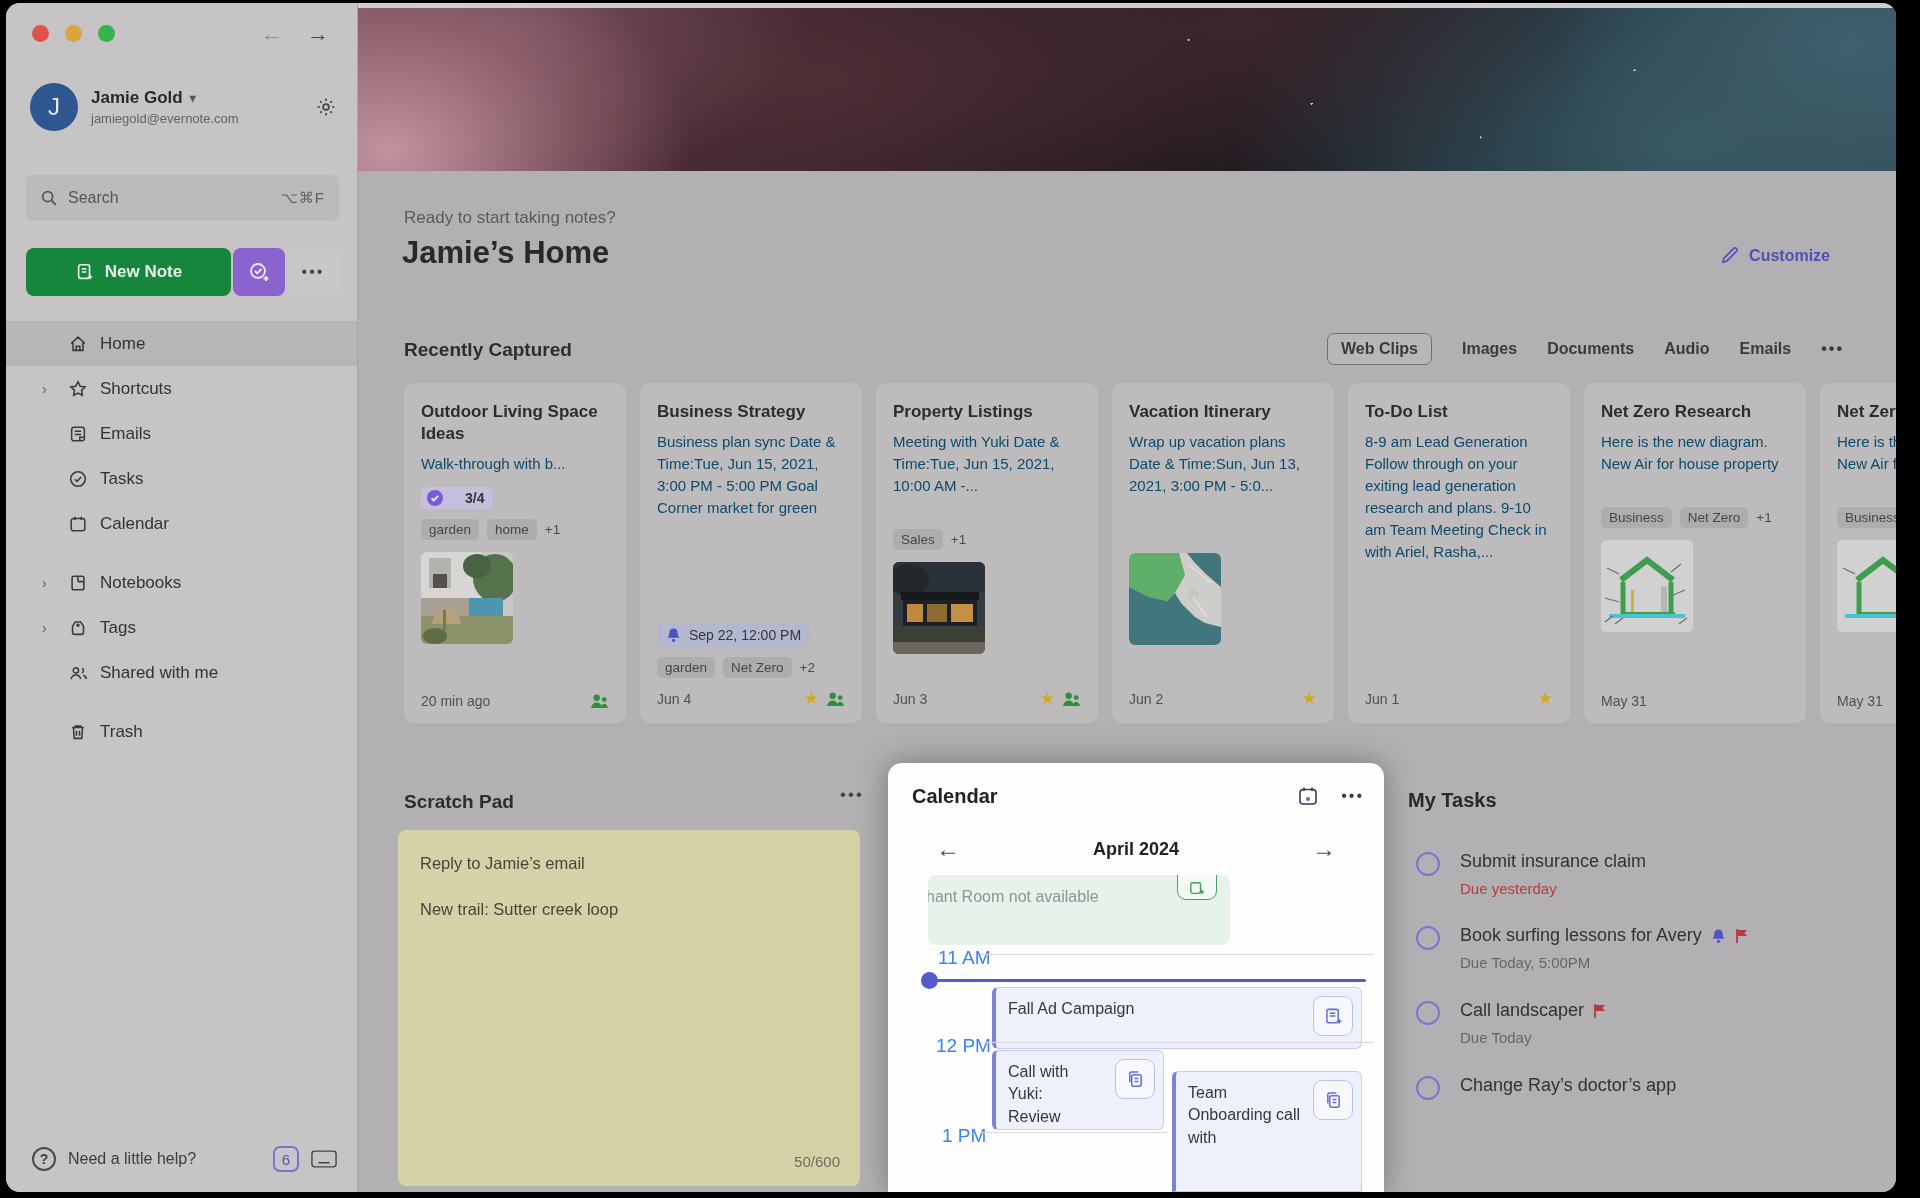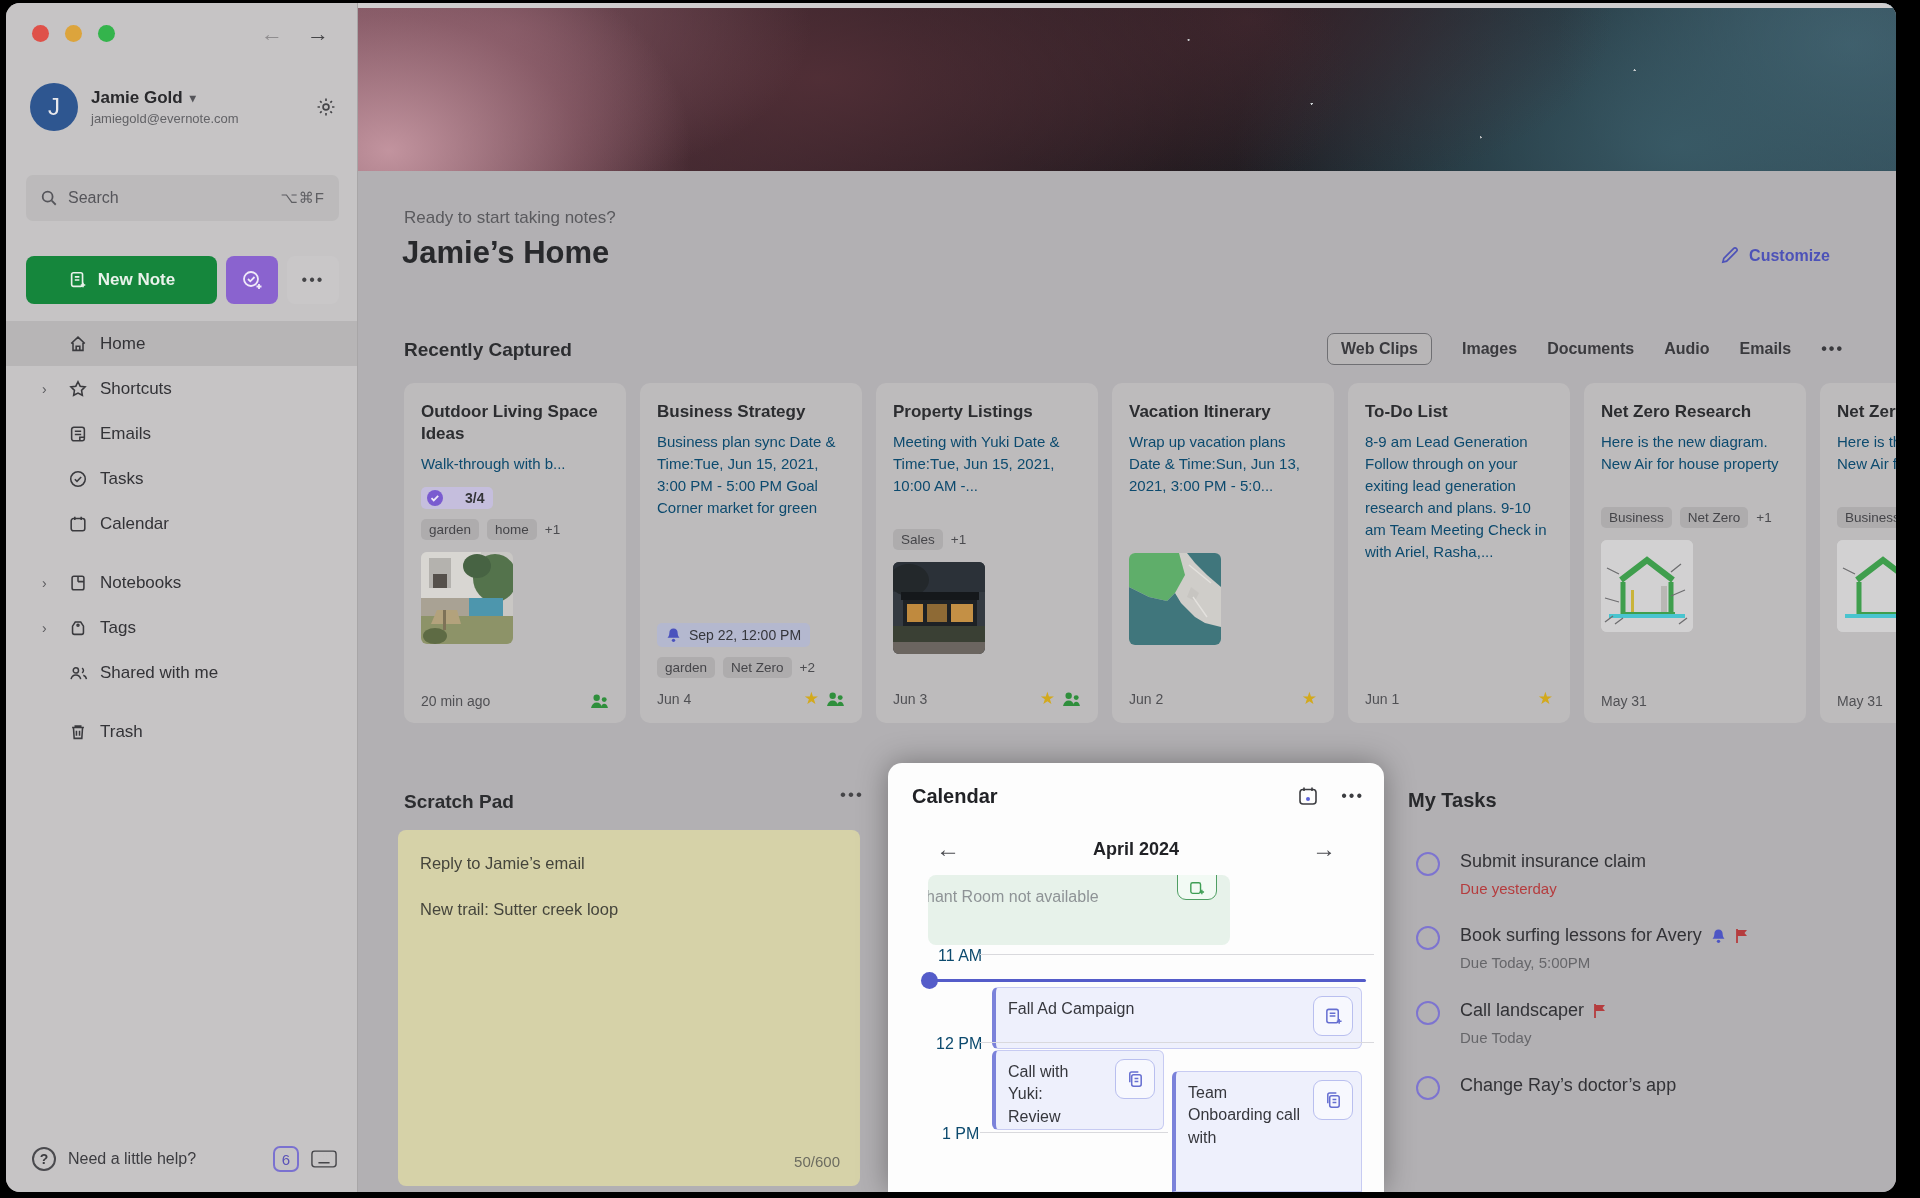--- a/index.html
+++ b/index.html
@@ -26,21 +26,21 @@
   .acct-name .chev { font-size:12px; color:#55555a; }
   .acct-email { font-size:13px; color:#626266; margin-top:3px; }
   .gear { color:#454549; }
 
   .searchbar { position:absolute; top:172px; left:20px; right:18px; height:46px;
                background:#bcbabb; border-radius:7px; display:flex; align-items:center;
                padding:0 14px; color:#5b5b5f; }
   .searchbar .ph { font-size:16px; margin-left:10px; flex:1; color:#55555a;}
   .searchbar .kbd { font-size:15px; color:#5f5f63; letter-spacing:1px; }
 
-  .btnrow { position:absolute; top:253px; left:20px; right:18px; display:flex; gap:9px; }
+  .btnrow { position:absolute; top:245px; left:20px; right:18px; display:flex; gap:2px; }
   .newnote { height:48px; flex:1; background:#15863c; border-radius:8px; color:#e9f2eb;
              font-size:17px; font-weight:bold; display:flex; align-items:center; justify-content:center; gap:10px; border:none;}
   .taskbtn { width:52px; height:48px; background:#8a63cf; border-radius:8px; border:none;
              display:flex; align-items:center; justify-content:center; }
   .morebtn { width:52px; height:48px; background:#c9c7c8; border-radius:8px; border:none;
              color:#454548; font-size:16px; letter-spacing:2px; display:flex; align-items:center; justify-content:center;}
 
   .nav { position:absolute; top:318px; left:0; right:0; }
   .nav-item { height:45px; display:flex; align-items:center; padding-left:64px; position:relative;
               font-size:17px; color:#333337; }
@@ -117,21 +117,21 @@
   .cal-head { position:absolute; top:22px; left:24px; font-size:20px; font-weight:bold; color:#212226; }
   .cal-hicons { position:absolute; top:22px; right:20px; display:flex; gap:22px; align-items:center; color:#3c3d41;}
   .cal-nav { position:absolute; top:72px; left:0; right:0; display:flex; align-items:center; padding:0 48px; }
   .cal-month { flex:1; text-align:center; font-size:18px; font-weight:bold; color:#212226; }
   .cal-arrow { font-size:24px; color:#4a4b50; }
   .ev-green { position:absolute; top:112px; left:40px; width:302px; height:70px; background:#e7f2ea;
               border-radius:8px; overflow:hidden; }
   .ev-green .t { position:absolute; top:13px; left:-34px; width:340px; font-size:16px; color:#8e9396; white-space:nowrap;}
   .ev-green .addic { position:absolute; top:-9px; right:13px; width:40px; height:34px; border:1.5px solid #4f9e63;
               border-radius:9px; background:#f2faf4; display:flex; align-items:flex-end; justify-content:center; padding-bottom:3px;}
-  .timelabel { position:absolute; font-size:16px; color:#0c4a6e; }
+  .timelabel { position:absolute; font-size:19px; color:#3b82f6; }
   .gridline { position:absolute; height:1px; background:#d9d9dd; right:10px; }
   .nowline { position:absolute; top:216px; left:40px; right:18px; height:3px; background:#545cc9; border-radius:2px;}
   .nowdot { position:absolute; top:209px; left:33px; width:17px; height:17px; border-radius:50%; background:#545cc9; }
   .ev { position:absolute; background:#eef0fc; border:1px solid #c7cbf2; border-left:4px solid #7b82da;
         border-radius:6px; font-size:16px; color:#36373d; padding:10px 12px; line-height:1.4; }
   .ev .evic { position:absolute; top:8px; right:8px; width:40px; height:40px; border:1.5px solid #b9bfef;
               border-radius:9px; background:#f7f8fe; display:flex; align-items:center; justify-content:center; }
 
   
   .mt-head { position:absolute; top:786px; left:1050px; font-size:20px; font-weight:bold; color:#28292c; }

